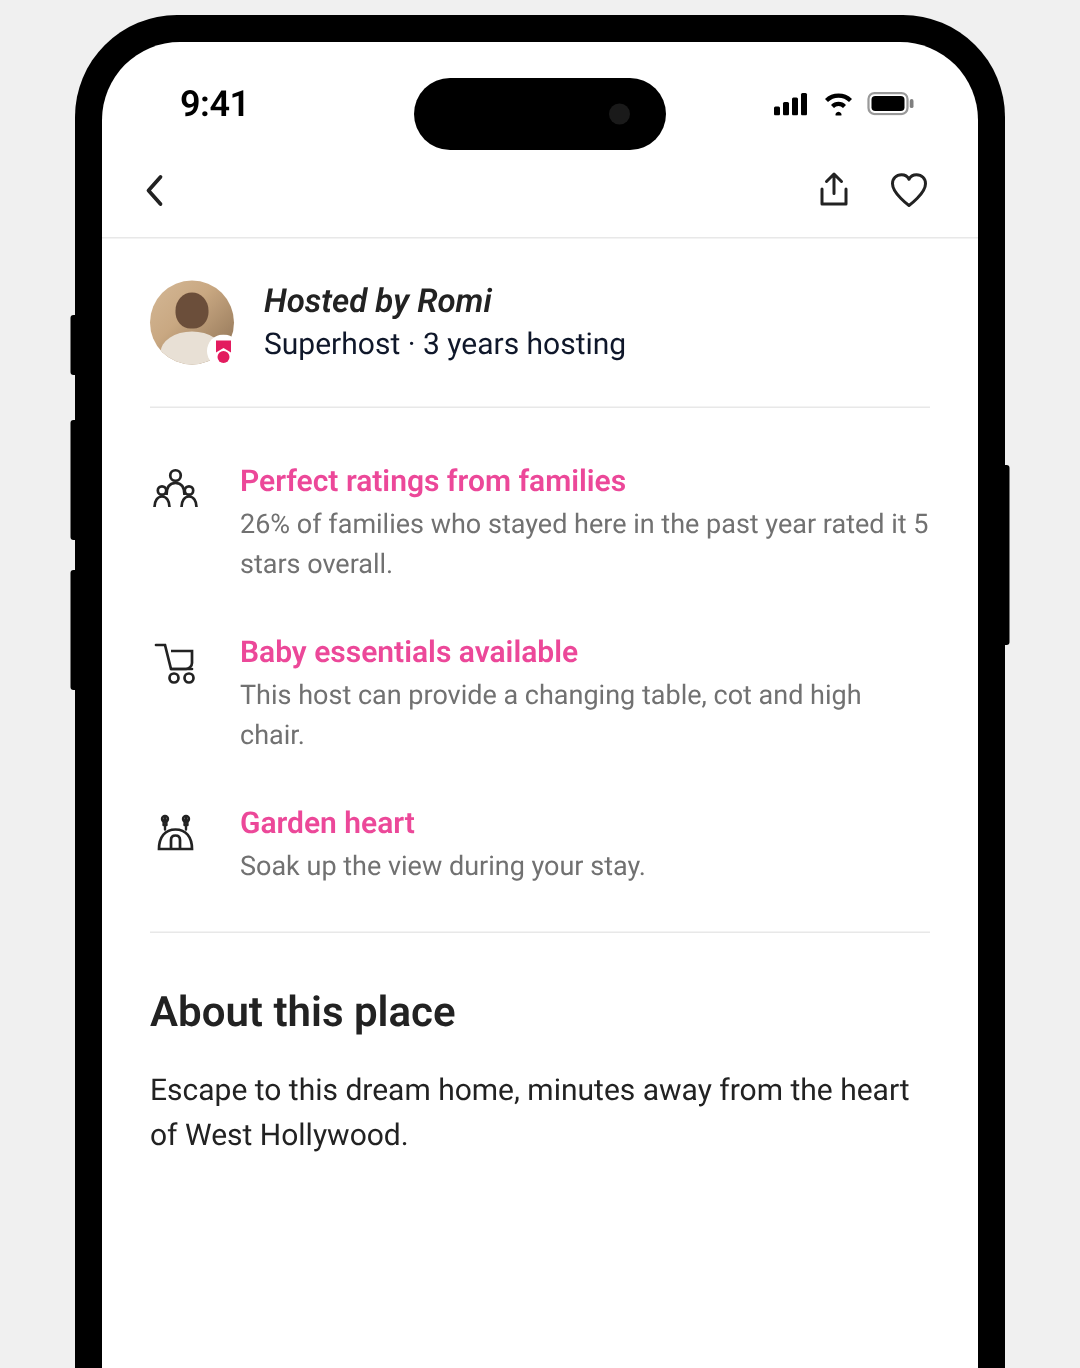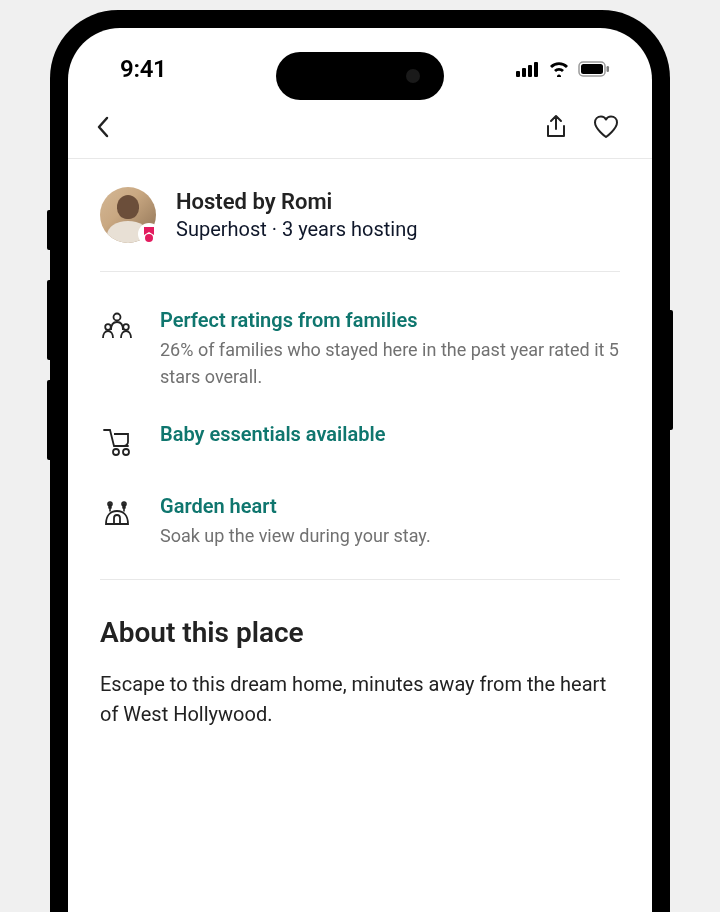--- a/index.html
+++ b/index.html
@@ -141,20 +141,21 @@
       bottom: -2px;
       right: -4px;
       width: 22px;
       height: 22px;
     }
     .host-info h3 {
       font-size: 22px;
       font-weight: 600;
       color: #222;
       margin-bottom: 3px;
+      font-style: italic;
     }
     .host-meta {
       font-size: 20px;
       color: #0f172a;
     }
     .features {
       padding: 36px 0 30px 0;
       border-bottom: 1px solid #e8e8e8;
     }
     .feature {
@@ -166,21 +167,21 @@
       margin-bottom: 0;
     }
     .feature-icon {
       width: 36px;
       flex-shrink: 0;
       padding-top: 2px;
     }
     .feature-text h4 {
       font-size: 20px;
       font-weight: 600;
-      color: #0f766e;
+      color: #ec4899;
       margin-bottom: 4px;
     }
     .feature-text p {
       font-size: 18px;
       color: #717171;
       line-height: 1.5;
     }
     .about-section {
       padding: 36px 0;
     }
@@ -300,20 +301,21 @@
           <div class="feature-icon">
             <svg width="34" height="34" viewBox="0 0 34 34">
               <path d="M4 6 L10 6 L14 22 L28 22" stroke="#222" stroke-width="1.8" fill="none" stroke-linecap="round"></path>
               <path d="M14 10 L28 10 L28 18 C28 20 26 22 24 22 L14 22" stroke="#222" stroke-width="1.8" fill="none"></path>
               <circle cx="16" cy="28" r="3" stroke="#222" stroke-width="1.8" fill="none"></circle>
               <circle cx="26" cy="28" r="3" stroke="#222" stroke-width="1.8" fill="none"></circle>
             </svg>
           </div>
           <div class="feature-text">
             <h4>Baby essentials available</h4>
+            <p>This host can provide a changing table, cot and high chair.</p>
           </div>
         </div>
 
         <div class="feature">
           <div class="feature-icon">
             <svg width="34" height="34" viewBox="0 0 34 34">
               <path d="M6 28 C6 20 10 15 17 15 C24 15 28 20 28 28 Z" stroke="#222" stroke-width="1.8" fill="none"></path>
               <path d="M14 28 L14 22 C14 20 15 19 17 19 C19 19 20 20 20 22 L20 28" stroke="#222" stroke-width="1.8" fill="none"></path>
               <path d="M9 12 C9 9 10 7 10 7 C10 7 11 9 11 12 M10 12 L10 15" stroke="#222" stroke-width="1.6" fill="none" stroke-linecap="round"></path>
               <path d="M23 12 C23 9 24 7 24 7 C24 7 25 9 25 12 M24 12 L24 15" stroke="#222" stroke-width="1.6" fill="none" stroke-linecap="round"></path>

